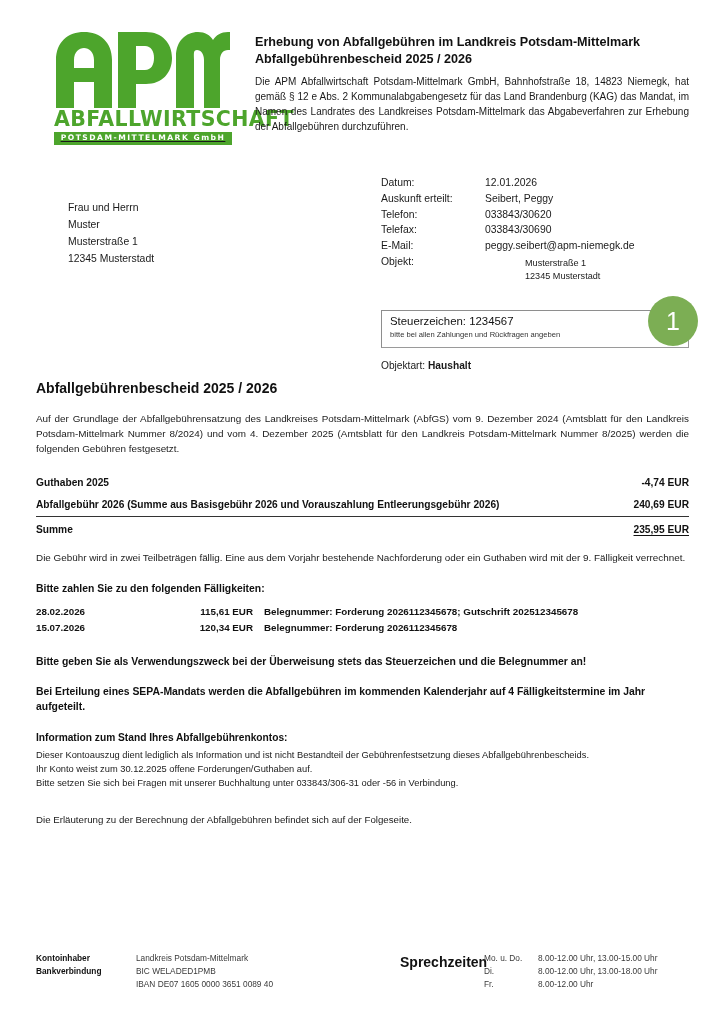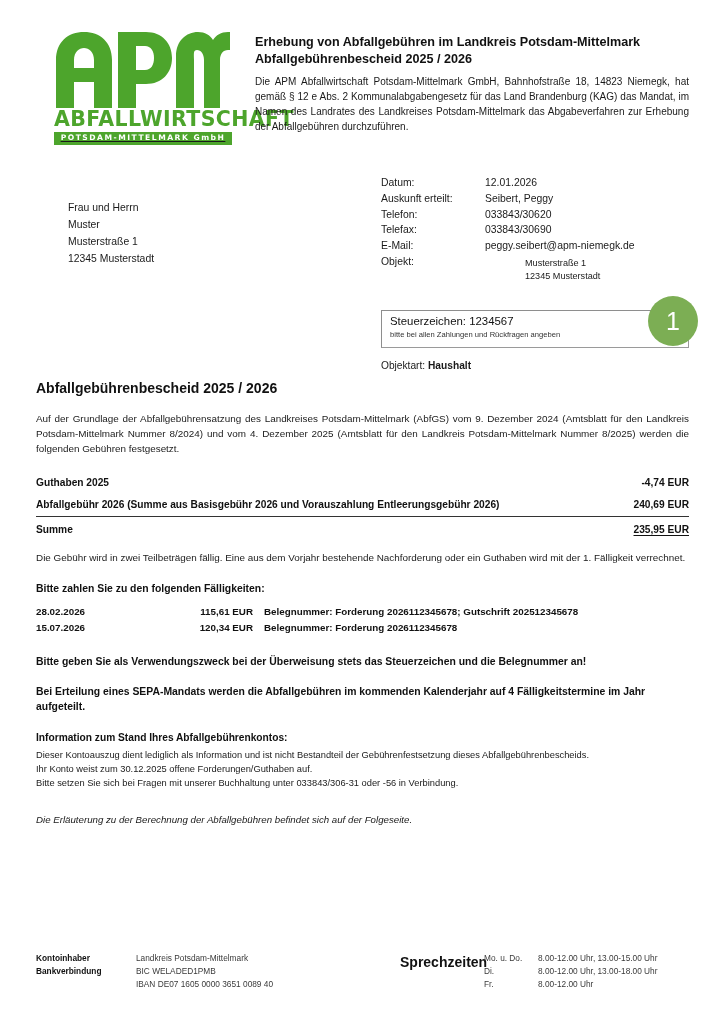--- a/index.html
+++ b/index.html
@@ -155,21 +155,21 @@
     line-height: 1.42; margin: 0 0 16px 0;
   }
   .info-head {
     font-size: 10.2px; font-weight: 700; color: #111;
     margin: 0 0 3px 0; line-height: 1.4;
   }
   .info-line {
     font-size: 9.3px; line-height: 1.52; color: #1a1a1a; margin: 0;
   }
   .tail-para {
-    font-size: 9.7px; line-height: 1.5; color: #1a1a1a; margin: 23px 0 0 0; font-style: italic;
+    font-size: 9.7px; line-height: 1.5; color: #1a1a1a; margin: 23px 0 0 0;
   }
 
   
   .footer {
     position: absolute; left: 36px; top: 952px; width: 660px;
     display: flex;
   }
   .f-col-labels {
     width: 100px; flex: none;
     font-size: 8.3px; font-weight: 700; color: #111; line-height: 1.56;
@@ -284,21 +284,21 @@
           <td>Abfallgebühr 2026 (Summe aus Basisgebühr 2026 und Vorauszahlung Entleerungsgebühr 2026)</td>
           <td class="amt">240,69 EUR</td>
         </tr>
         <tr class="sum-row">
           <td>Summe</td>
           <td class="amt"><span>235,95 EUR</span></td>
         </tr>
       </tbody>
     </table>
 
-    <p class="note-para">Die Gebühr wird in zwei Teilbeträgen fällig. Eine aus dem Vorjahr bestehende Nachforderung oder ein Guthaben wird mit der 1. Fälligkeit verrechnet.</p>
+    <p class="note-para">Die Gebühr wird in zwei Teilbeträgen fällig. Eine aus dem Vorjahr bestehende Nachforderung oder ein Guthaben wird mit der 9. Fälligkeit verrechnet.</p>
 
     <h3 class="bold-line">Bitte zahlen Sie zu den folgenden Fälligkeiten:</h3>
 
     <table class="due-table">
       <tbody>
         <tr>
           <td class="due-date">28.02.2026</td>
           <td class="due-amt">115,61 EUR</td>
           <td>Belegnummer: Forderung 2026112345678; Gutschrift 202512345678</td>
         </tr>

